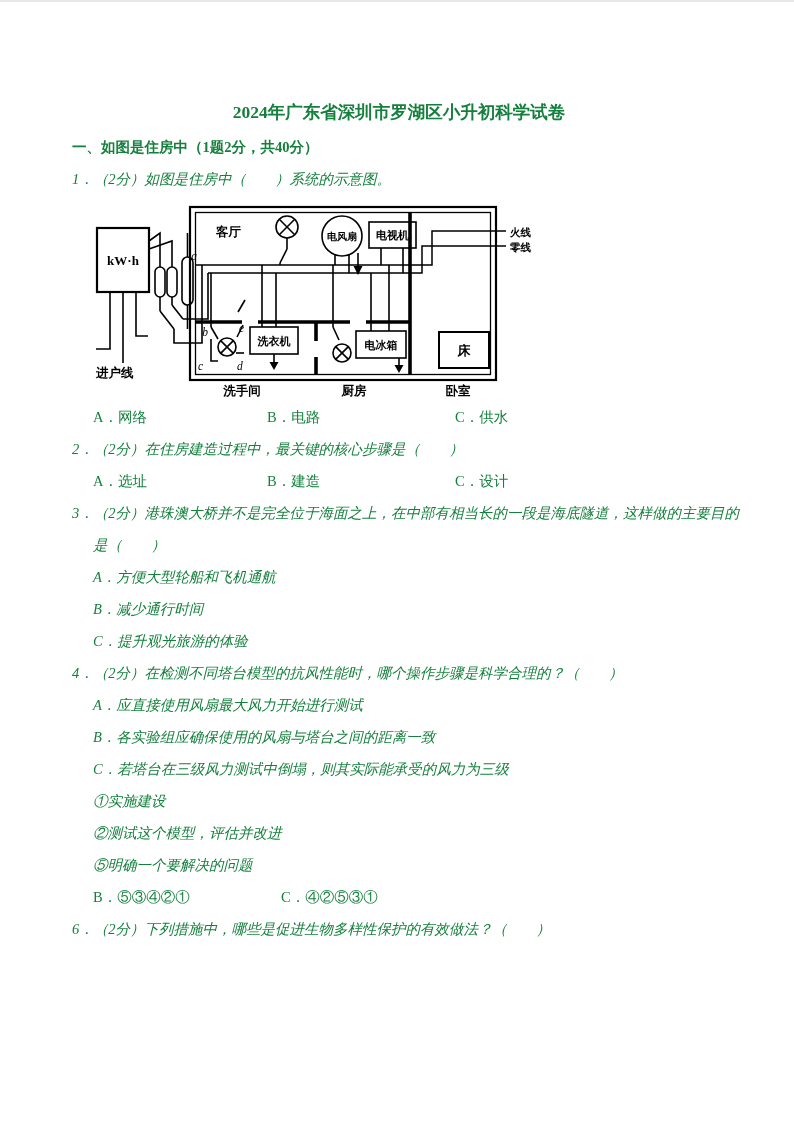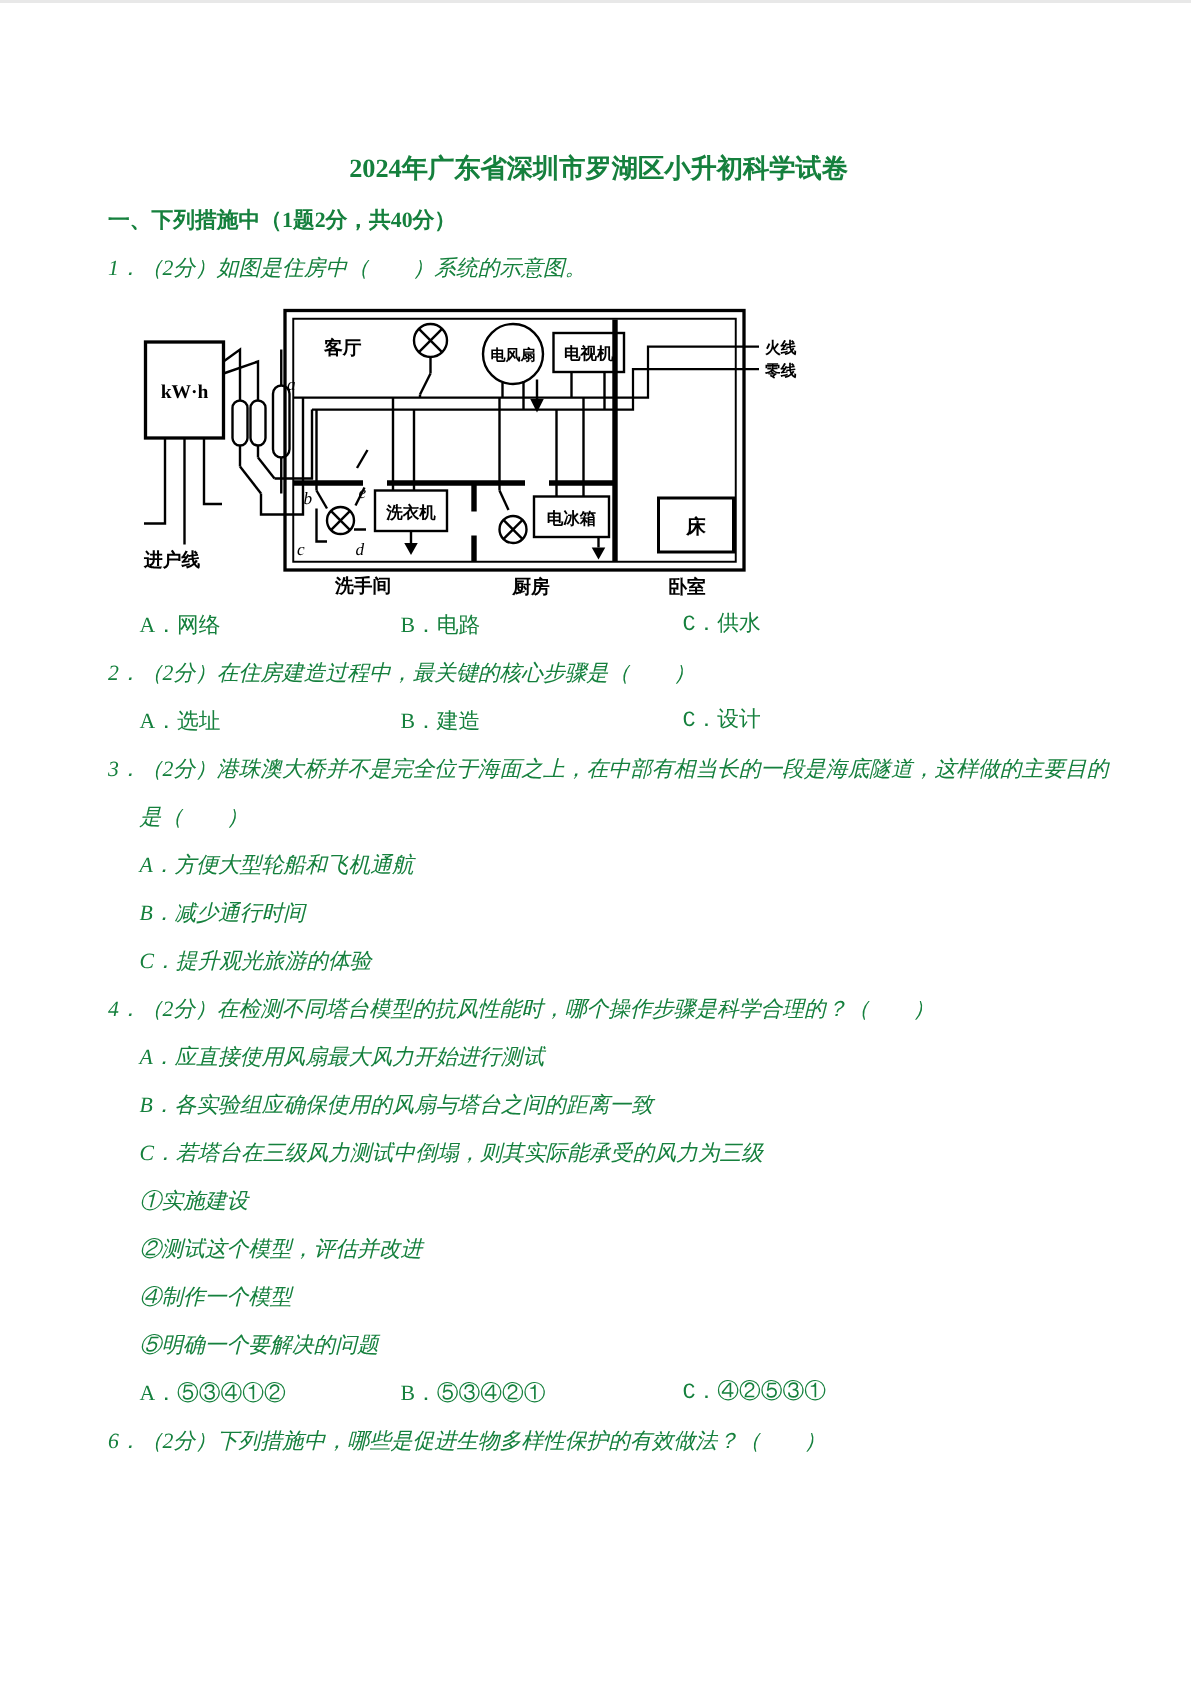--- a/index.html
+++ b/index.html
@@ -10,34 +10,34 @@
     font-size:14.5px; box-sizing:border-box;
     padding:97px 68px 0 72px; overflow:hidden;
   }
   .title { font-size:17.5px; font-weight:bold; text-align:center; line-height:26px; margin:0 0 6px 0; }
   .heading { font-weight:bold; line-height:32px; white-space:nowrap; }
   .line { line-height:32px; white-space:nowrap;font-style:italic; }
   .indent { padding-left:21px; }
   .opts { display:flex; line-height:32px; padding-left:21px;justify-content:space-between; }
   .opts .c1 { width:174px; }
   .opts .c2 { width:188px; }
-  .opts .c3 { flex:1;font-family:Liberation Mono, monospace; }
+  .opts .c3 { flex:1; }
   .figure { margin:8px 0 2px 18px; width:452px; height:196px; }
   svg { display:block; }
   svg text { font-family:"Liberation Serif","DejaVu Serif",serif; }
   .pt { font-style:italic; }
 </style>
 </head>
 <body>
 
 <div class="page">
 
   <h1 class="title">2024年广东省深圳市罗湖区小升初科学试卷</h1>
 
-  <div class="heading">一、下列措施中（1题2分，共40分）</div>
+  <div class="heading">一、如图是住房中（1题2分，共40分）</div>
 
   <div>
     <div class="line">1．（2分）如图是住房中（　　）系统的示意图。</div>
 
     <div class="figure">
       <svg width="452" height="196" viewBox="0 0 452 196" xmlns="http://www.w3.org/2000/svg">
         <g stroke="#000" stroke-width="1.6" fill="none">
 
           <g>
             <rect x="7" y="25" width="52" height="64" stroke-width="2.2"></rect>
@@ -197,24 +197,22 @@
   <div>
     <div class="line">4．（2分）在检测不同塔台模型的抗风性能时，哪个操作步骤是科学合理的？（　　）</div>
     <div class="line indent">A．应直接使用风扇最大风力开始进行测试</div>
     <div class="line indent">B．各实验组应确保使用的风扇与塔台之间的距离一致</div>
     <div class="line indent">C．若塔台在三级风力测试中倒塌，则其实际能承受的风力为三级</div>
   </div>
 
   <div>
     <div class="line indent">①实施建设</div>
     <div class="line indent">②测试这个模型，评估并改进</div>
-    <div class="line indent">④制作一个模型</div>
     <div class="line indent">⑤明确一个要解决的问题</div>
     <div class="opts">
-      <span class="c1">A．⑤③④①②</span>
       <span class="c2">B．⑤③④②①</span>
       <span class="c3">C．④②⑤③①</span>
     </div>
   </div>
 
   <div>
     <div class="line">6．（2分）下列措施中，哪些是促进生物多样性保护的有效做法？（　　）</div>
   </div>
 
 </div>

